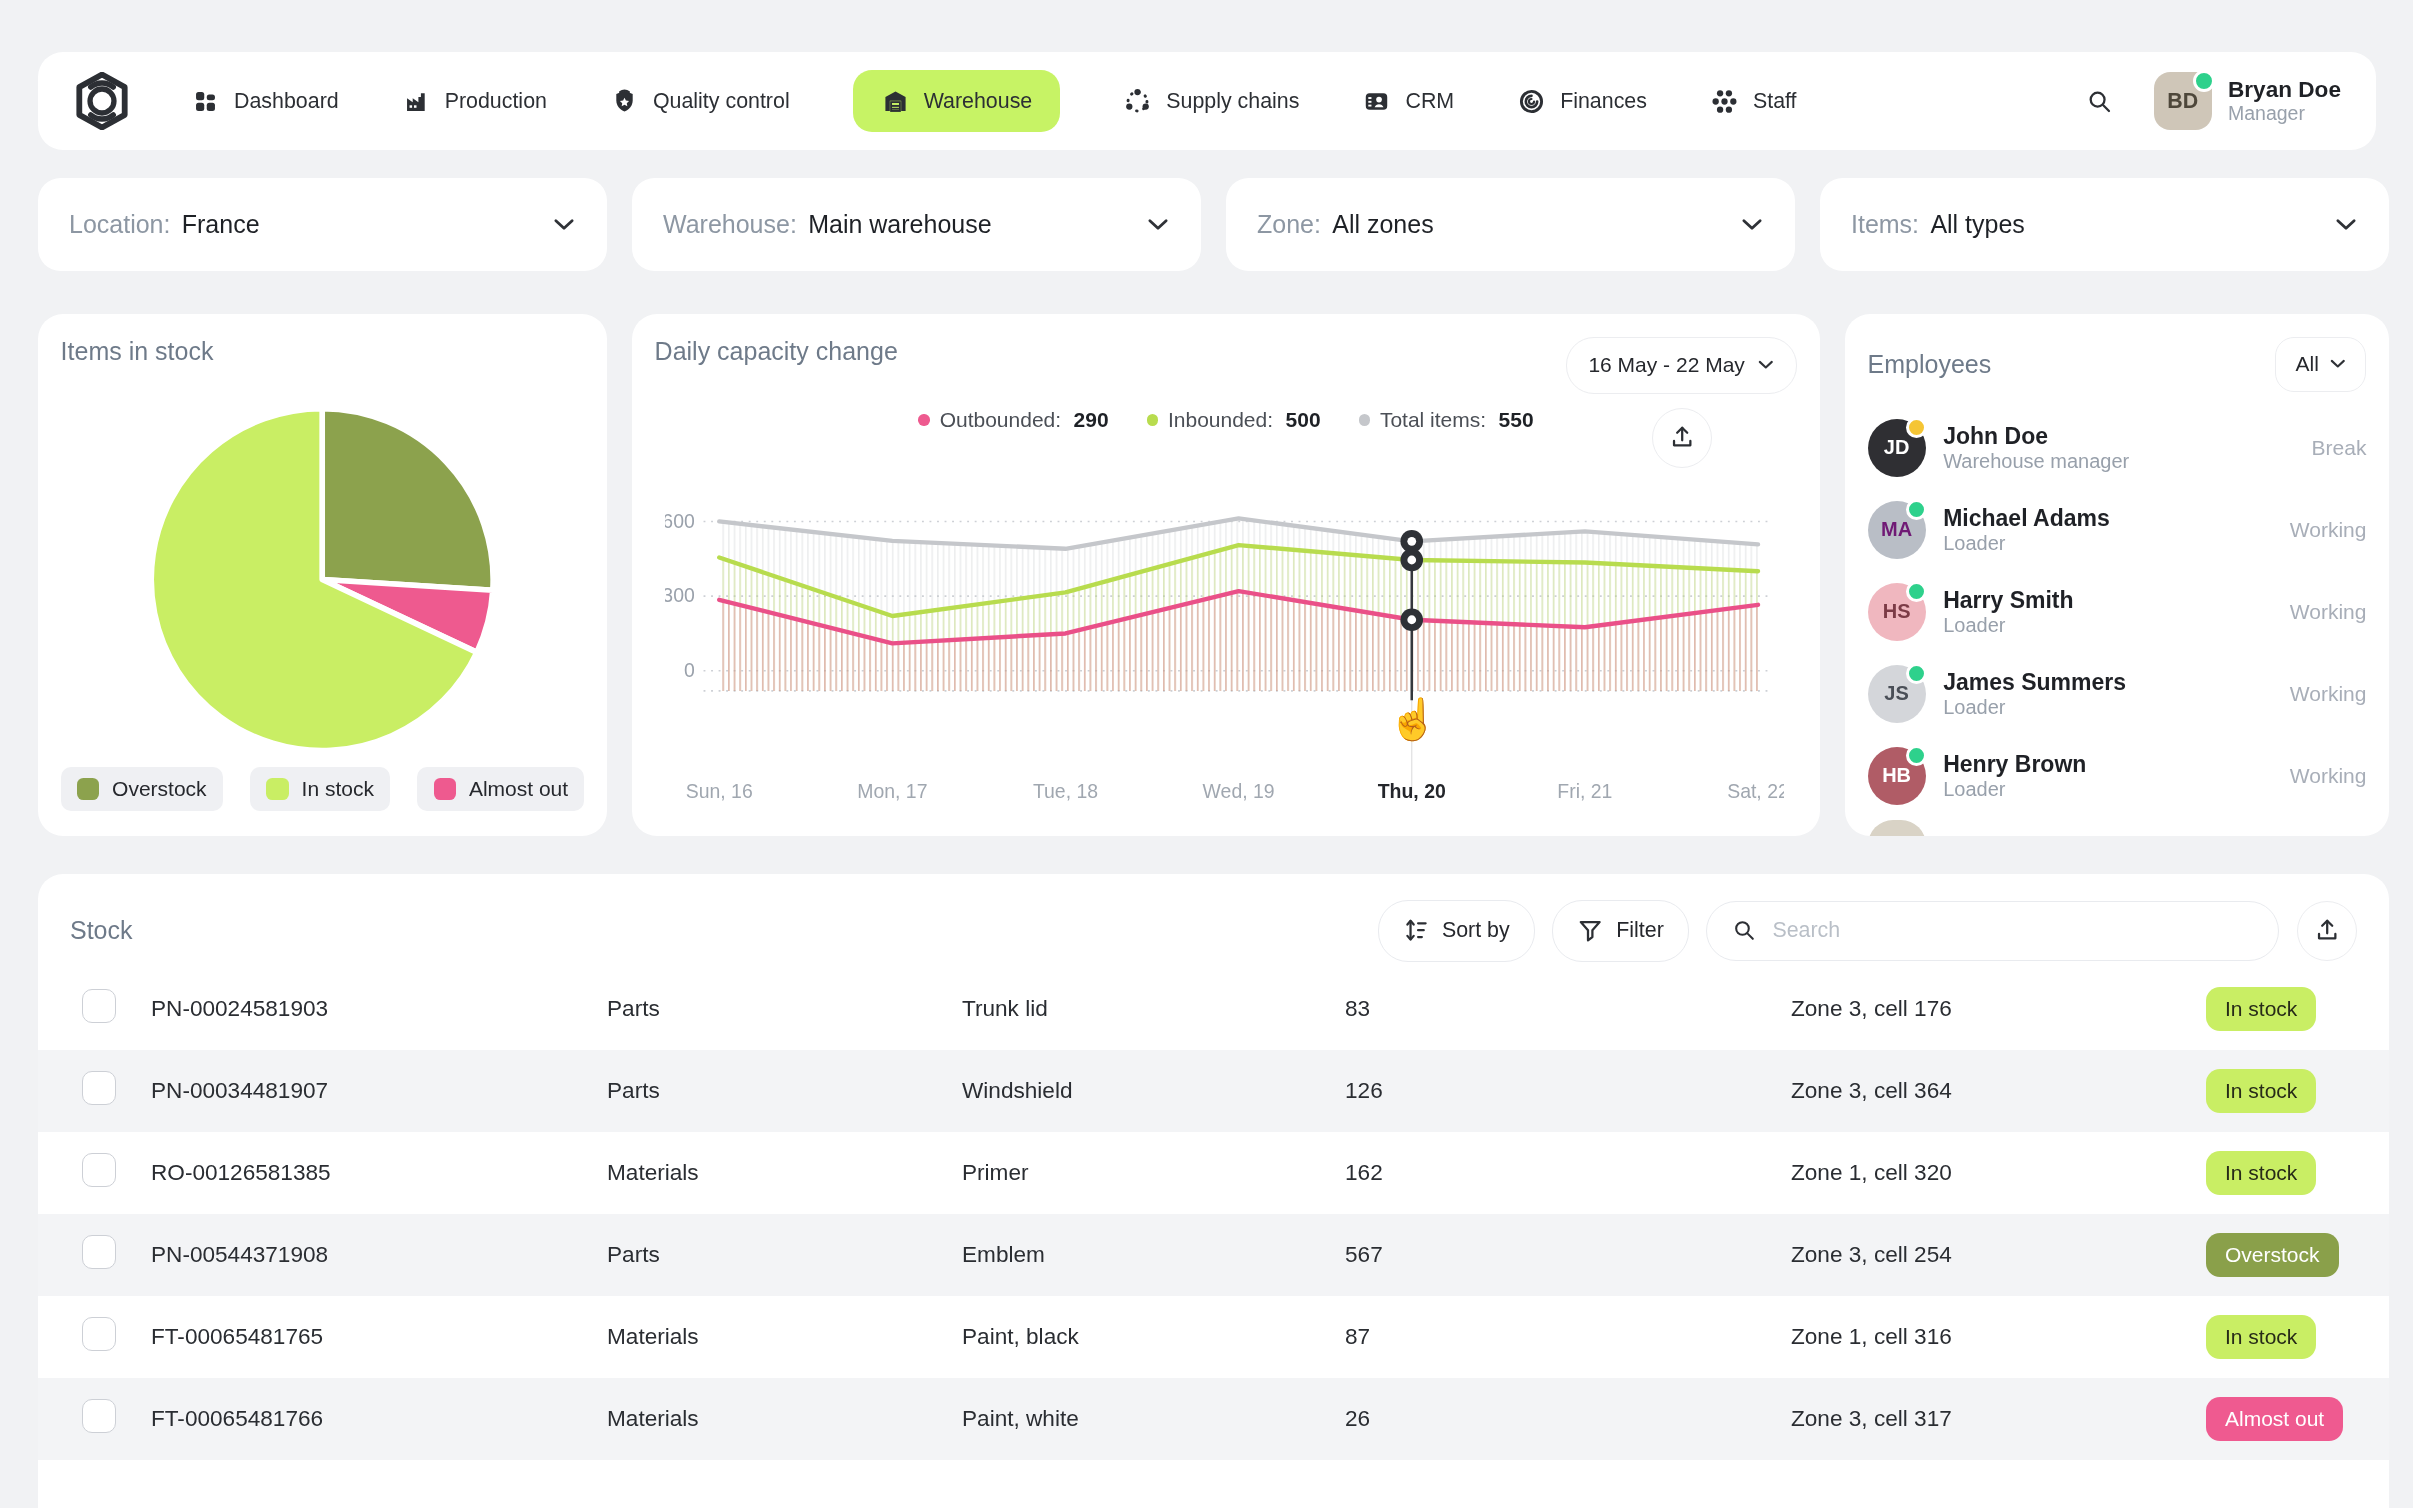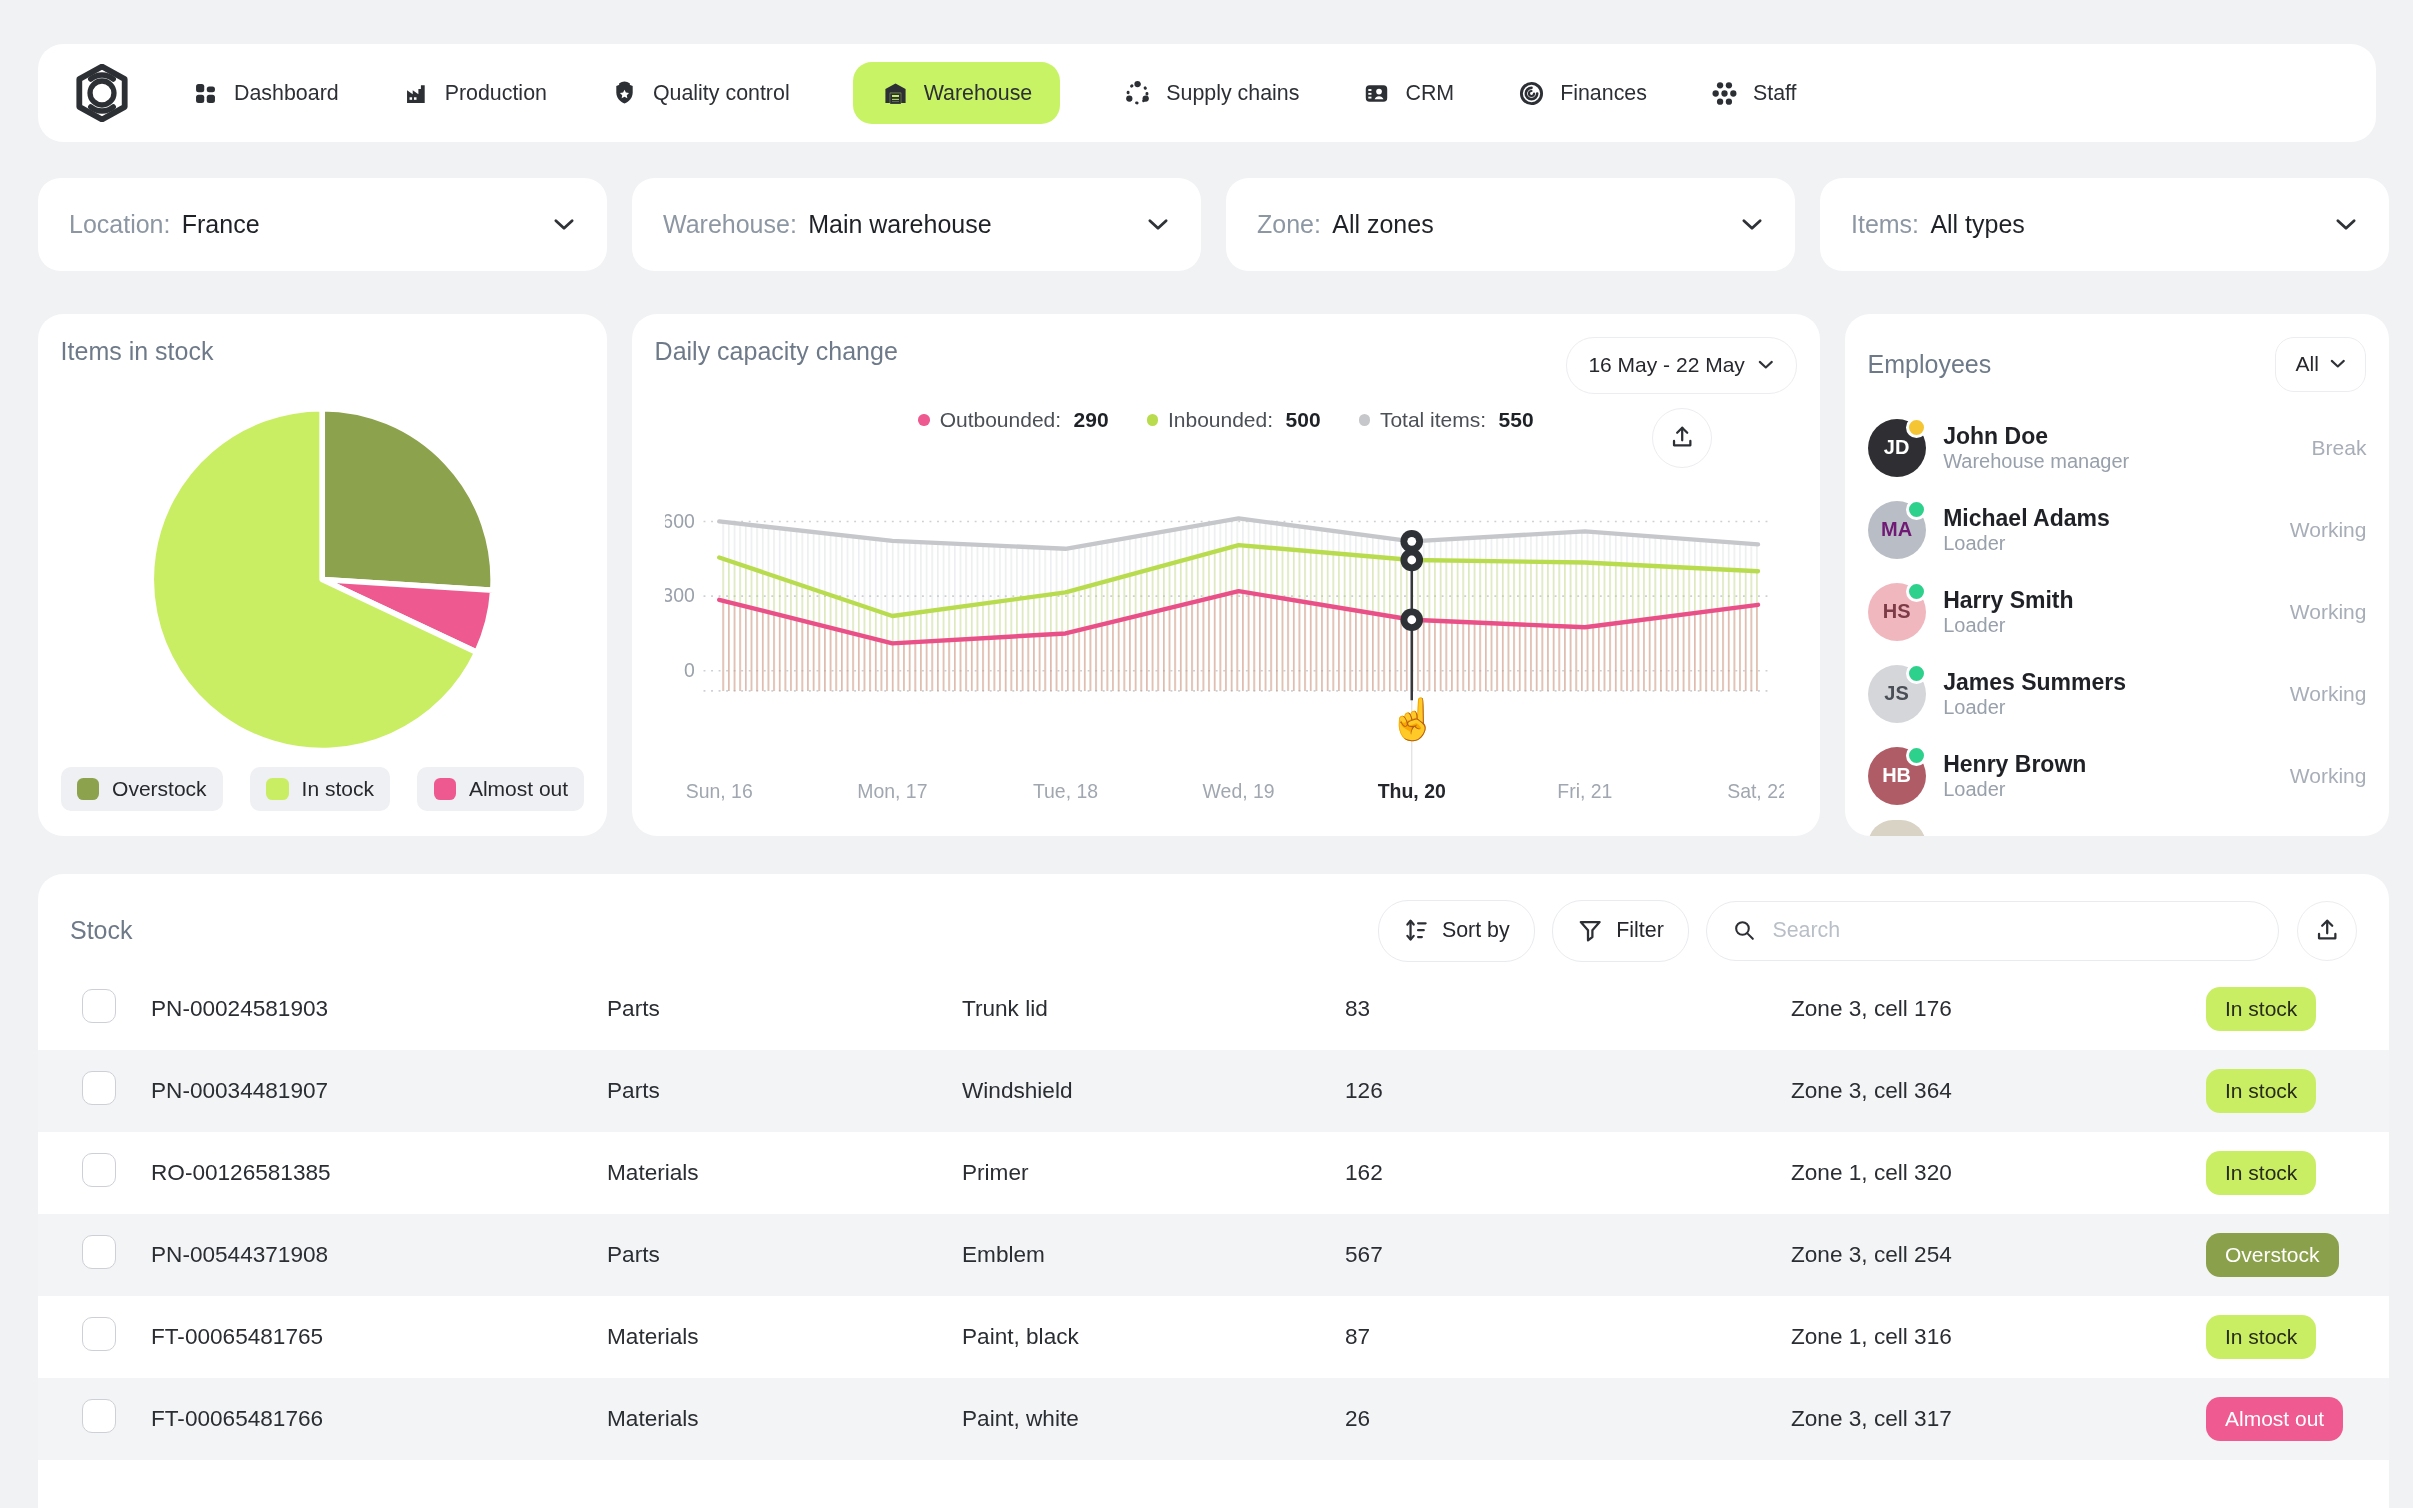--- a/index.html
+++ b/index.html
@@ -4,21 +4,21 @@
 <style>
   html,body{margin:0;padding:0;}
   body{
     width:2413px;height:1508px;overflow:hidden;position:relative;
     background:#f1f2f4;font-family:"Liberation Sans",sans-serif;
     -webkit-font-smoothing:antialiased;color:#26282d;
   }
   .card{background:#fff;border-radius:25px;position:absolute;box-sizing:border-box;}
 
   
-  #nav{left:38px;top:44px;width:2338px;height:98px;display:flex;align-items:center;padding:0 35px;}
+  #nav{left:38px;top:52px;width:2338px;height:98px;display:flex;align-items:center;padding:0 35px;}
   #nav .logo{width:58px;height:58px;flex:0 0 auto;}
   #nav .menu{display:flex;align-items:center;gap:63px;margin-left:60px;}
   .nav-item{display:flex;align-items:center;gap:14px;font-size:21.4px;color:#2c2f34;cursor:pointer;white-space:nowrap;}
   .nav-item svg{width:29px;height:29px;flex:0 0 auto;}
   .nav-item.active{background:#c7f365;border-radius:19px;padding:16.3px 28px;}
   #nav .right{margin-left:auto;display:flex;align-items:center;gap:40px;}
   .search-btn svg{width:29px;height:29px;display:block;}
   .user{display:flex;align-items:center;gap:16.3px;}
   .avatar-sq{width:58px;height:58px;border-radius:16.3px;position:relative;display:flex;align-items:center;justify-content:center;font-weight:bold;font-size:21.4px;}
   .online-dot{position:absolute;top:-2.5px;right:-3.8px;width:16.3px;height:16.3px;border-radius:50%;background:#2ed18c;border:3.8px solid #fff;}
@@ -172,20 +172,38 @@
       <svg viewBox="0 0 46 46">
         <circle cx="16" cy="10" r="5" fill="#2c2f34"></circle>
         <circle cx="30" cy="10" r="5" fill="#2c2f34"></circle>
         <circle cx="9" cy="23" r="5" fill="#2c2f34"></circle>
         <circle cx="23" cy="23" r="5" fill="#2c2f34"></circle>
         <circle cx="37" cy="23" r="5" fill="#2c2f34"></circle>
         <circle cx="16" cy="36" r="5" fill="#2c2f34"></circle>
         <circle cx="30" cy="36" r="5" fill="#2c2f34"></circle>
       </svg>
       <span>Staff</span>
+    </div>
+  </div>
+  <div class="right">
+    <div class="search-btn">
+      <svg viewBox="0 0 46 46">
+        <circle cx="20" cy="20" r="11" class="ic"></circle>
+        <line x1="29" y1="29" x2="38" y2="38" class="ic"></line>
+      </svg>
+    </div>
+    <div class="user">
+      <div class="avatar-sq" style="background: rgb(207, 198, 184); color: rgb(78, 71, 58);">
+        <span>BD</span>
+        <span class="online-dot"></span>
+      </div>
+      <div>
+        <div class="uname">Bryan Doe</div>
+        <div class="urole">Manager</div>
+      </div>
     </div>
   </div>
 </div>
 
 <div class="card fcard" style="left:38px;width:569px;">
   <span class="flabel">Location:</span>
   <span class="fvalue">France</span>
   <svg class="chev" viewBox="0 0 38 24">
       <polyline points="6,6 19,18 32,6"></polyline>
     </svg>

